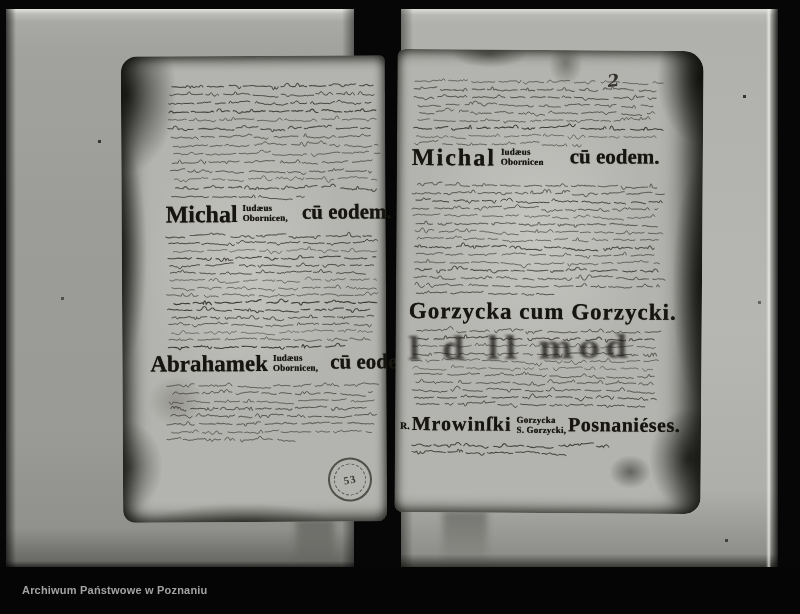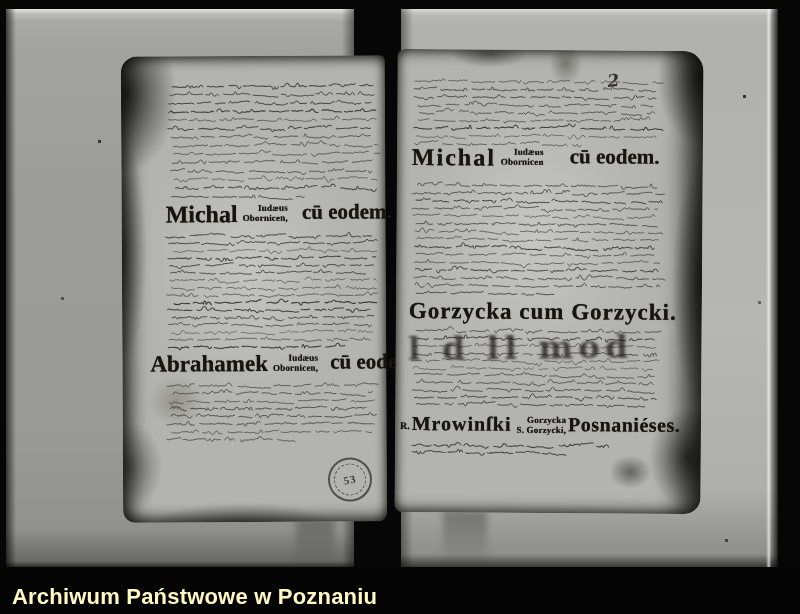--- a/index.html
+++ b/index.html
@@ -74,21 +74,21 @@
       inset 0 -10px 12px -7px rgba(18,18,14,.65);
   }
   .script{position:absolute;left:0;top:0;}
   
   .entry-heading{
     position:absolute;display:flex;align-items:flex-start;white-space:nowrap;
     color:#17150f;font-family:"Liberation Serif",serif;font-weight:bold;
     text-shadow:0 0 .7px rgba(20,18,12,.85);
   }
   .h-main{line-height:1;}
-  .h-small{display:inline-flex;flex-direction:column;font-size:9px;line-height:1.1;margin:2px 2px 0 5px;letter-spacing:.2px;text-align:right;}
+  .h-small{display:inline-flex;flex-direction:column;font-size:9px;line-height:1.1;margin:2px 2px 0 5px;letter-spacing:.2px;}
   .h-prefix{font-size:10px;margin:7px 2px 0 0;}
   .e-michal .h-main{font-size:24px;}      .e-michal .sfx{font-size:21px;margin-left:12px;}
   .e-abrahamek .h-main{font-size:23px;text-align:right;}   .e-abrahamek .sfx{font-size:21px;margin-left:10px;}
   .e-szymek .h-main{font-size:24px;letter-spacing:2px;} .e-szymek .sfx{font-size:21px;letter-spacing:0;margin-left:24px;}
   .e-gorzycka .h-main{font-size:23px;letter-spacing:1px;}
   .e-mrowinski .h-main{font-size:20px;letter-spacing:1px;} .e-mrowinski .sfx{font-size:20px;letter-spacing:.5px;}
   
   .stamp{
     position:absolute;left:205px;top:402px;width:40px;height:40px;border-radius:50%;
     border:2px solid rgba(32,30,24,.75);transform:rotate(-12deg);opacity:.88;
@@ -102,21 +102,21 @@
   }
   .ghost{
     position:absolute;left:18px;top:283px;width:220px;height:36px;
     font-family:"DejaVu Serif",serif;font-weight:bold;font-size:31px;line-height:1;
     color:#15130f;opacity:.72;filter:blur(1.3px);letter-spacing:5px;
     transform:scaleX(1.05) rotate(-1deg);
   }
   
   .caption-bar{position:absolute;left:0;top:567px;width:800px;height:47px;background:#050505;}
   .caption-text{
-    position:absolute;left:12px;top:17px;color:#fef9c3;font-weight:bold;font-size:22px;
+    position:absolute;left:22px;top:17px;color:#a3a3a3;font-weight:bold;font-size:11px;
     font-family:"Liberation Sans",sans-serif;letter-spacing:.2px;
   }
 </style>
 </head>
 <body>
 
 <div class="photo">
 
   <div class="backing left"></div>
   <div class="backing right"></div>

